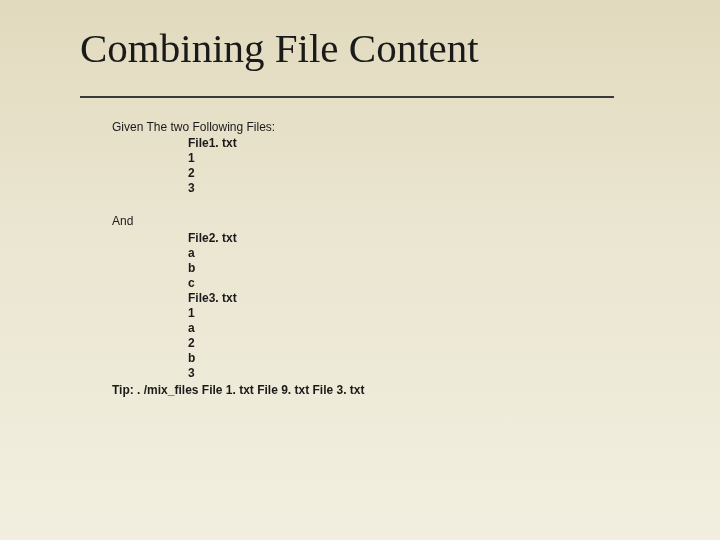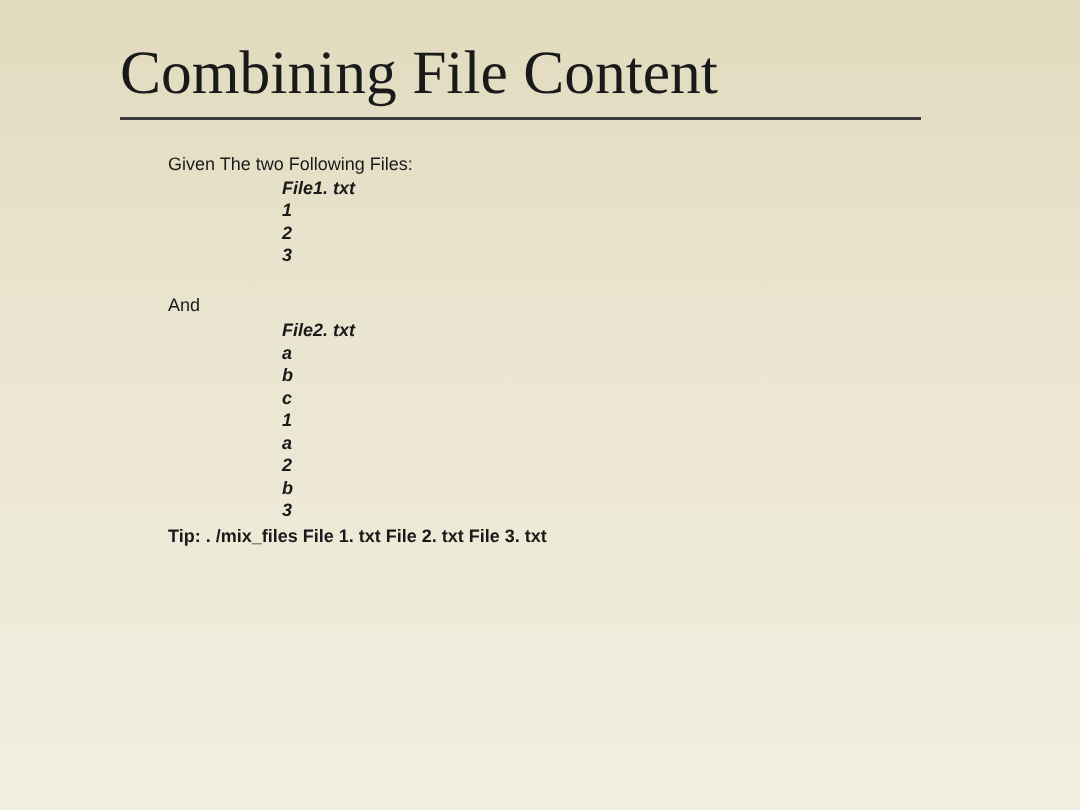--- a/index.html
+++ b/index.html
@@ -11,40 +11,39 @@
   }
   .slide {
     width: 100%;
     height: 100%;
     padding: 24px 60px 0 80px;
   }
   .title {
     font-family: "Times New Roman", Times, serif;
     font-size: 41px;
     font-weight: 400;
-    margin-bottom: 6px;
+    margin-bottom: 24px;
     color: #1a1a1a;
   }
   .rule {
     height: 2px;
     background: #3a3a3a;
     width: 92%;
     margin-bottom: 22px;
   }
   .body {
     padding-left: 32px;
     font-size: 12px;
     line-height: 1.2;
   }
   .intro { margin-bottom: 2px; }
   .block {
     padding-left: 76px;
     font-weight: 700;
     line-height: 1.25;
-    font-style: italic;
   }
   .and { margin: 18px 0 2px 0; }
   .task { margin-top: 2px; }
   .tip { margin-top: 2px; font-weight: 700; }
 </style>
 </head>
 <body>
 
 <div class="slide">
   <h1 class="title">Combining File Content</h1>
@@ -64,22 +63,23 @@
 
     <div class="block">
       <div>File2. txt</div>
       <div>a</div>
       <div>b</div>
       <div>c</div>
     </div>
 
 
     <div class="block">
+      <div>File3. txt</div>
       <div>1</div>
       <div>a</div>
       <div>2</div>
       <div>b</div>
       <div>3</div>
     </div>
 
-    <div class="tip">Tip: . /mix_files File 1. txt File 2. txt File 3. txt</div>
+    <div class="tip">Tip: . /mix_files File 1. txt File 9. txt File 3. txt</div>
   </div>
 </div>
 
 </body></html>

